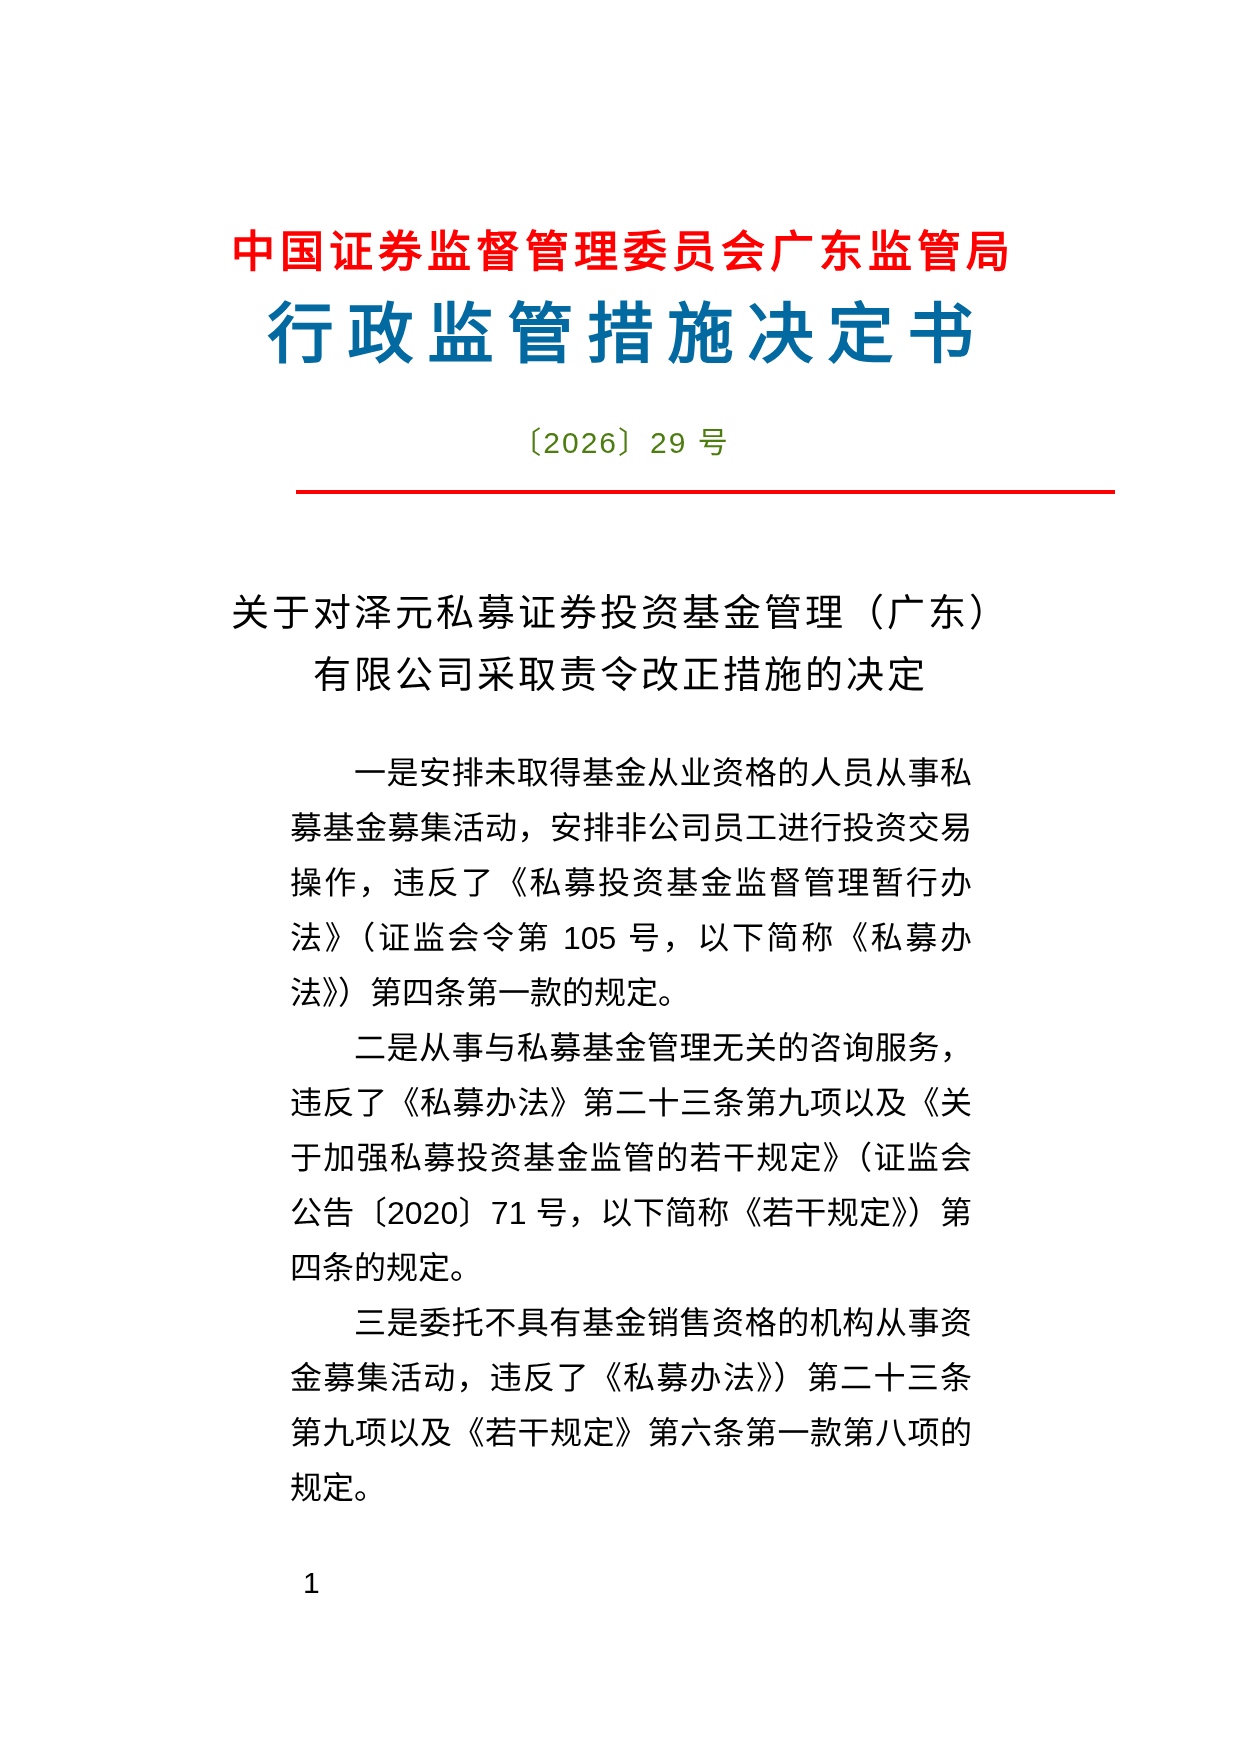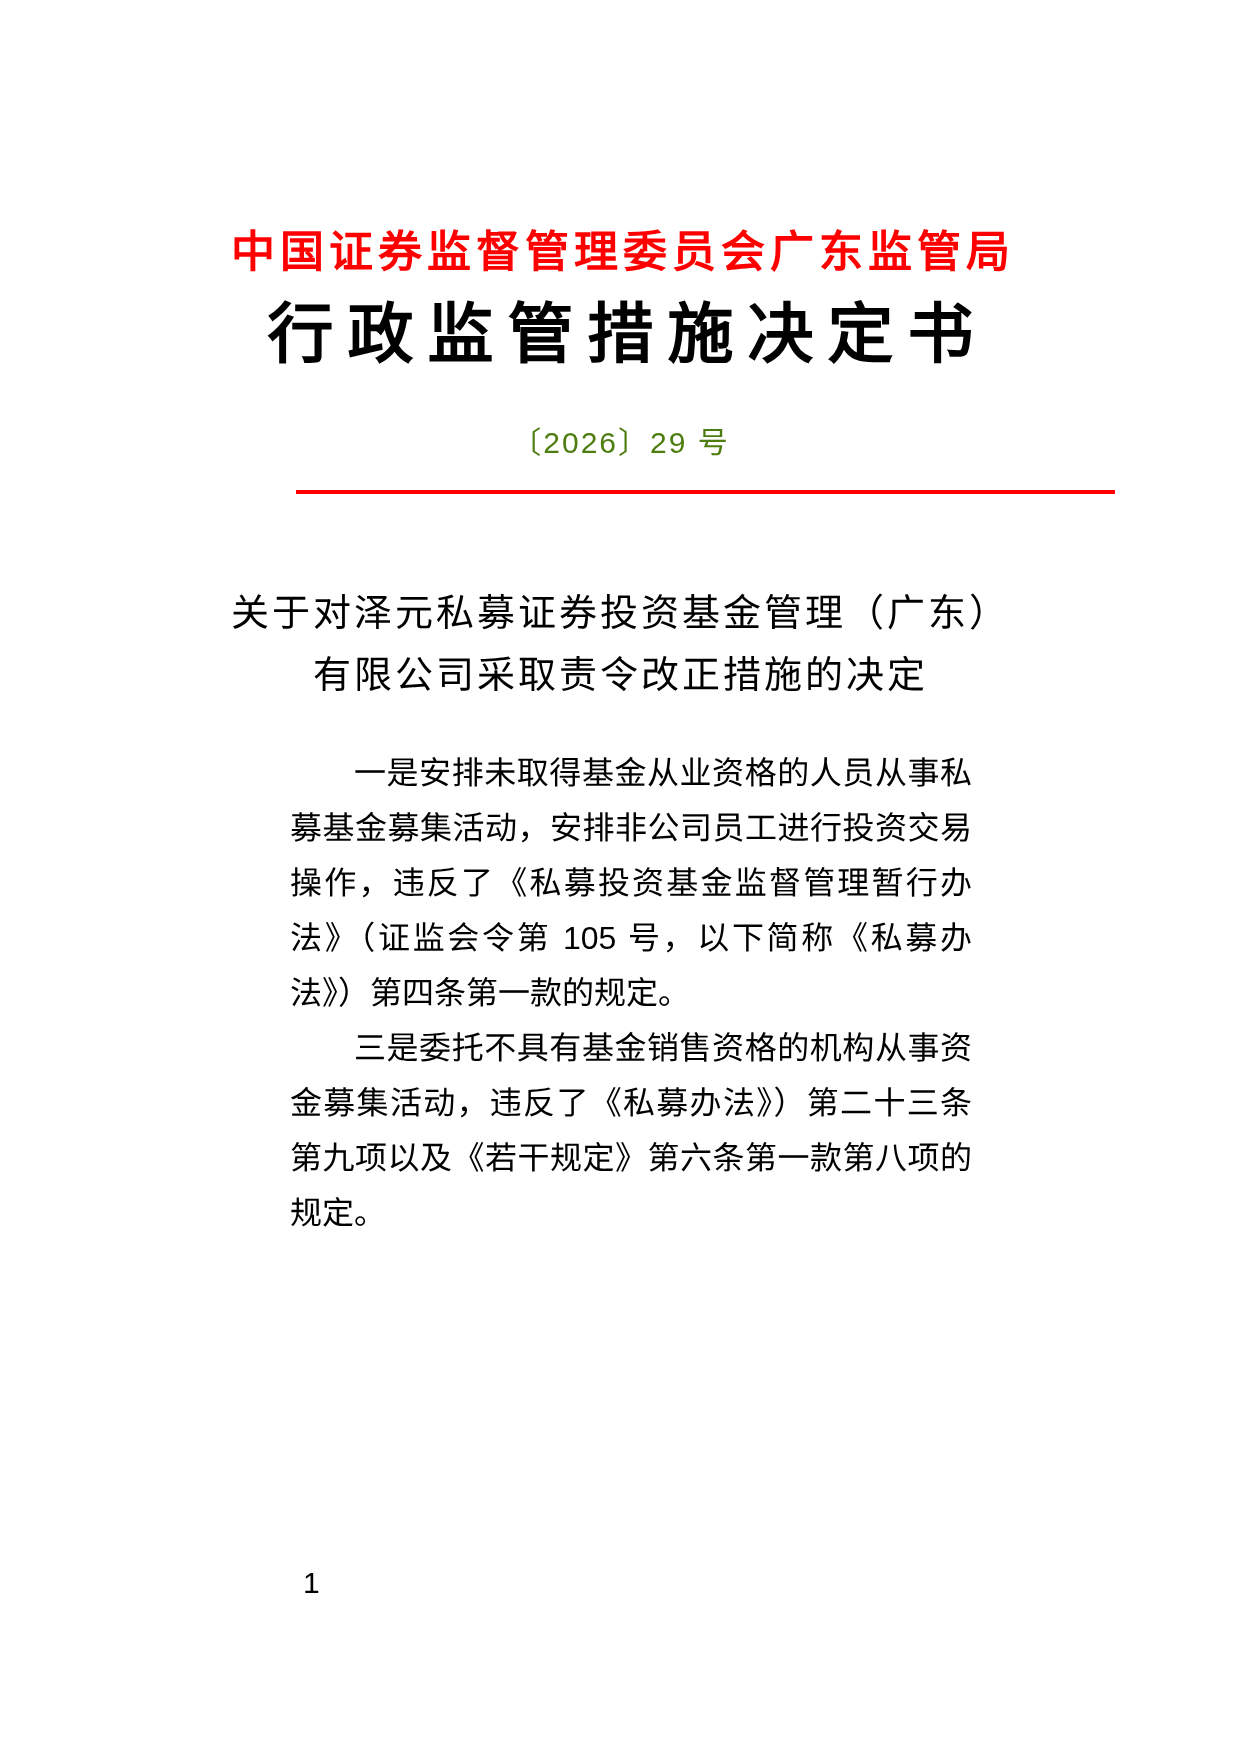--- a/index.html
+++ b/index.html
@@ -30,21 +30,21 @@
     font-weight: bold;
     color: #ff0000;
     letter-spacing: 5px;
     padding-left: 5px; 
   }
   .doctype-line {
     margin: 22px 0 0 0;
     font-size: 66px;
     line-height: 72px;
     font-weight: bold;
-    color: #000000;
+    color: #0369a1;
     letter-spacing: 14px;
     padding-left: 14px;
   }
   .doc-number {
     margin: 56px 0 0 0;
     font-size: 30px;
     line-height: 34px;
     font-weight: normal;
     color: #4d7c0f;
     letter-spacing: 2px;
@@ -104,18 +104,19 @@
     <hr class="red-rule">
   </header>
 
   <h1 class="doc-title">
     <span class="title-line">关于对泽元私募证券投资基金管理（广东）</span>
     <span class="title-line">有限公司采取责令改正措施的决定</span>
   </h1>
 
   <main class="doc-body">
     <p class="indent">一是安排未取得基金从业资格的人员从事私募基金募集活动，安排非公司员工进行投资交易操作，违反了《私募投资基金监督管理暂行办法》（证监会令第 105 号，以下简称《私募办法》）第四条第一款的规定。</p>
+    <p class="indent">二是从事与私募基金管理无关的咨询服务，违反了《私募办法》第二十三条第九项以及《关于加强私募投资基金监管的若干规定》（证监会公告〔2020〕71 号，以下简称《若干规定》）第四条的规定。</p>
     <p class="indent">三是委托不具有基金销售资格的机构从事资金募集活动，违反了《私募办法》）第二十三条第九项以及《若干规定》第六条第一款第八项的规定。</p>
   </main>
 
   <div class="page-number">1</div>
 
 </div>
 
 </body></html>

